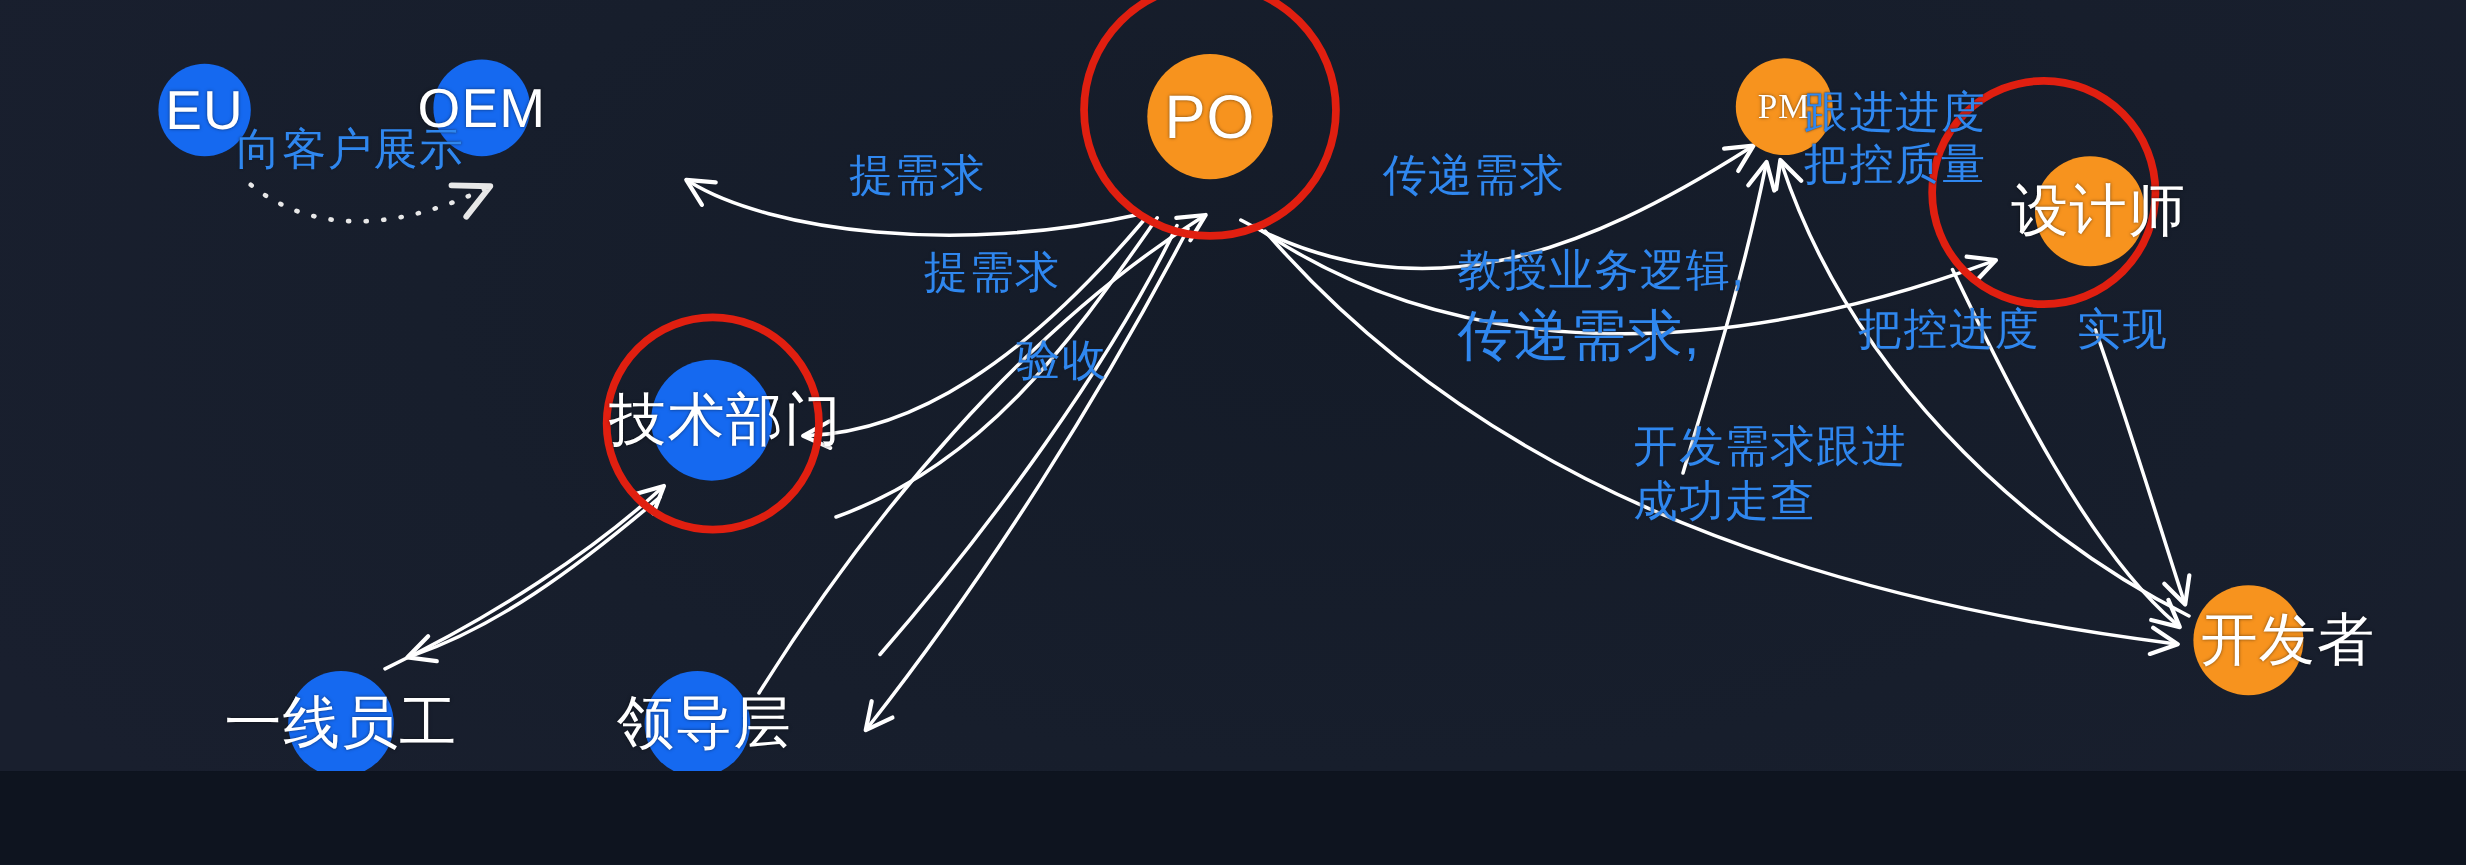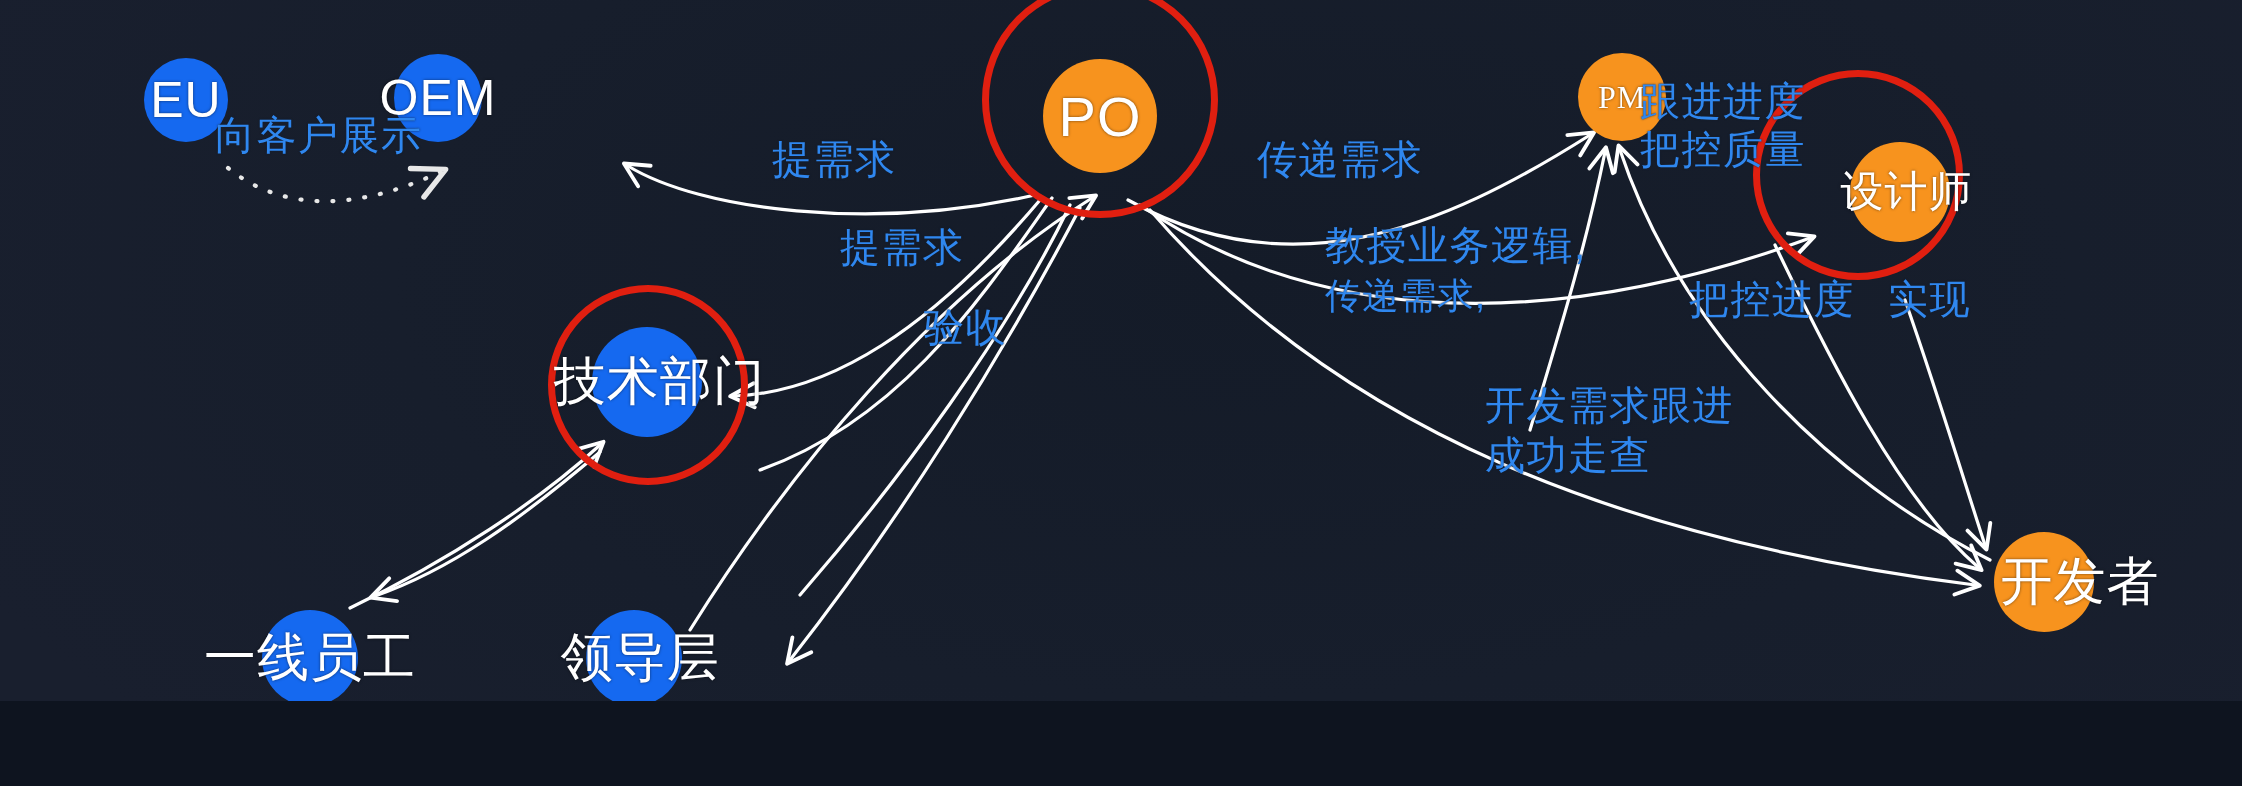--- a/index.html
+++ b/index.html
@@ -114,30 +114,30 @@
   <div class="hl-ring" style="left:548px; top:285px; width:200px; height:200px;"></div>
 
   <div class="node" style="left:144px; top:58px; width:84px; height:84px; background:#1569F0;">
     <span class="node-label" style="font-size:50px;">EU</span>
   </div>
 
   <div class="node" style="left:394px; top:54px; width:88px; height:88px; background:#1569F0;">
     <span class="node-label" style="font-size:50px;">OEM</span>
   </div>
 
-  <div class="node" style="left:1043px; top:59px; width:114px; height:114px; background:#F7931E;">
+  <div class="node" style="left:1043px; top:49px; width:114px; height:114px; background:#F7931E;">
     <span class="node-label" style="font-size:56px;">PO</span>
   </div>
 
   <div class="node" style="left:1578px; top:53px; width:88px; height:88px; background:#F7931E;">
     <span class="node-label" style="font-size:32px;font-family:Liberation Serif, serif;">PM</span>
   </div>
 
   <div class="node" style="left:1850px; top:142px; width:100px; height:100px; background:#F7931E;">
-    <span class="node-label" style="font-size:43px; transform:translate(-45%,-50%);">设计师</span>
+    <span class="node-label" style="font-size:52px; transform:translate(-45%,-50%);">设计师</span>
   </div>
 
   <div class="node" style="left:592px; top:327px; width:110px; height:110px; background:#1569F0;">
     <span class="node-label" style="font-size:52px; transform:translate(-44%,-50%);">技术部门</span>
   </div>
 
   <div class="node" style="left:262px; top:610px; width:96px; height:96px; background:#1569F0;">
     <span class="node-label" style="font-size:52px; transform:translate(-50%,-50%);">一线员工</span>
   </div>
 
@@ -156,21 +156,21 @@
   <span class="edge-label" style="left:1257px; top:132px; font-size:40px;">传递需求</span>
 
   <span class="edge-label" style="left:1640px; top:74px; font-size:40px;">跟进进度</span>
 
   <span class="edge-label" style="left:1640px; top:122px; font-size:40px;">把控质量</span>
 
   <span class="edge-label" style="left:840px; top:220px; font-size:40px;">提需求</span>
 
   <span class="edge-label" style="left:1325px; top:218px; font-size:40px;">教授业务逻辑,</span>
 
-  <span class="edge-label" style="left:1325px; top:272px; font-size:36px;text-align:right;">传递需求,</span>
+  <span class="edge-label" style="left:1325px; top:272px; font-size:50px;text-align:right;">传递需求,</span>
 
   <span class="edge-label" style="left:1689px; top:272px; font-size:40px;">把控进度</span>
 
   <span class="edge-label" style="left:1888px; top:272px; font-size:40px;">实现</span>
 
   <span class="edge-label" style="left:924px; top:300px; font-size:40px;">验收</span>
 
   <span class="edge-label" style="left:1485px; top:378px; font-size:40px;">开发需求跟进</span>
 
   <span class="edge-label" style="left:1485px; top:428px; font-size:40px;">成功走查</span>

